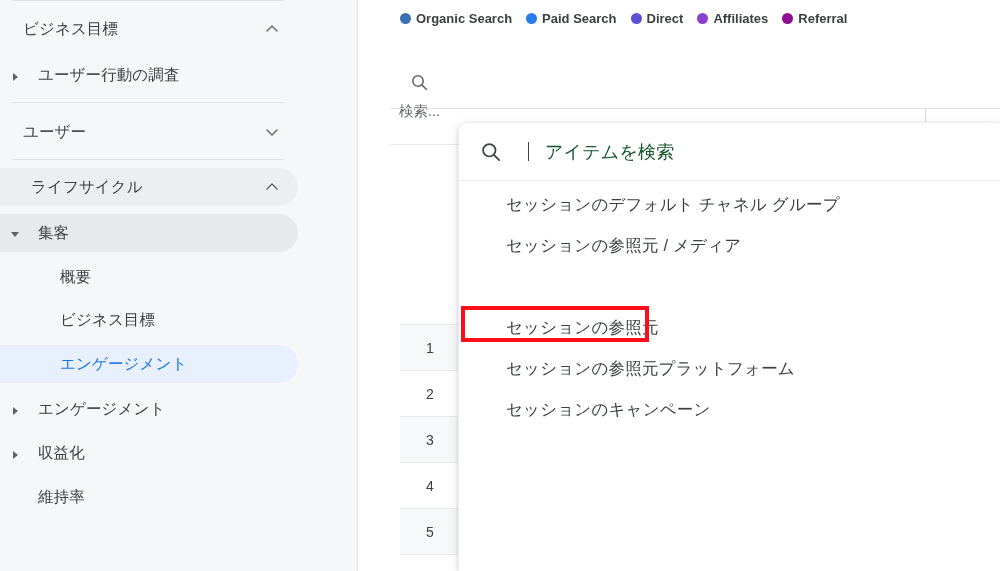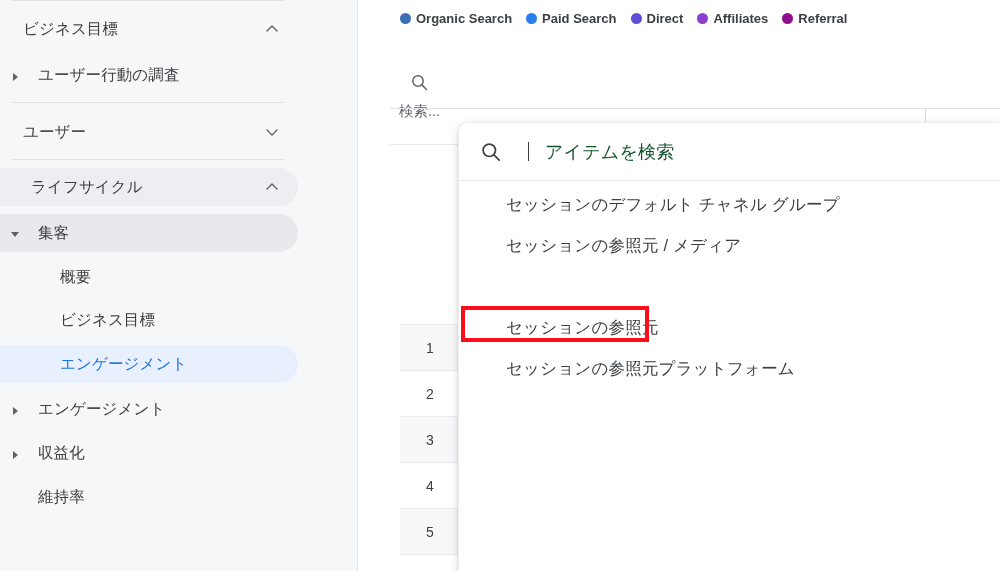--- a/index.html
+++ b/index.html
@@ -364,17 +364,18 @@
         </svg>
       </span>
       <span id="dd-caret"></span>
       <span id="dd-ph">アイテムを検索</span>
     </div>
 
     <div class="dd-item" style="top:71px;">セッションのデフォルト チャネル グループ</div>
     <div class="dd-item" style="top:112px;text-align:right;">セッションの参照元 / メディア</div>
     <div class="dd-item" style="top:235px;">セッションの参照元プラットフォーム</div>
     <div class="dd-item" style="top:194px;">セッションの参照元</div>
+    <div class="dd-item" style="top:276px;">セッションのキャンペーン</div>
   </div>
 
   <div id="redbox"></div>
 
 </div>
 
 </body></html>

